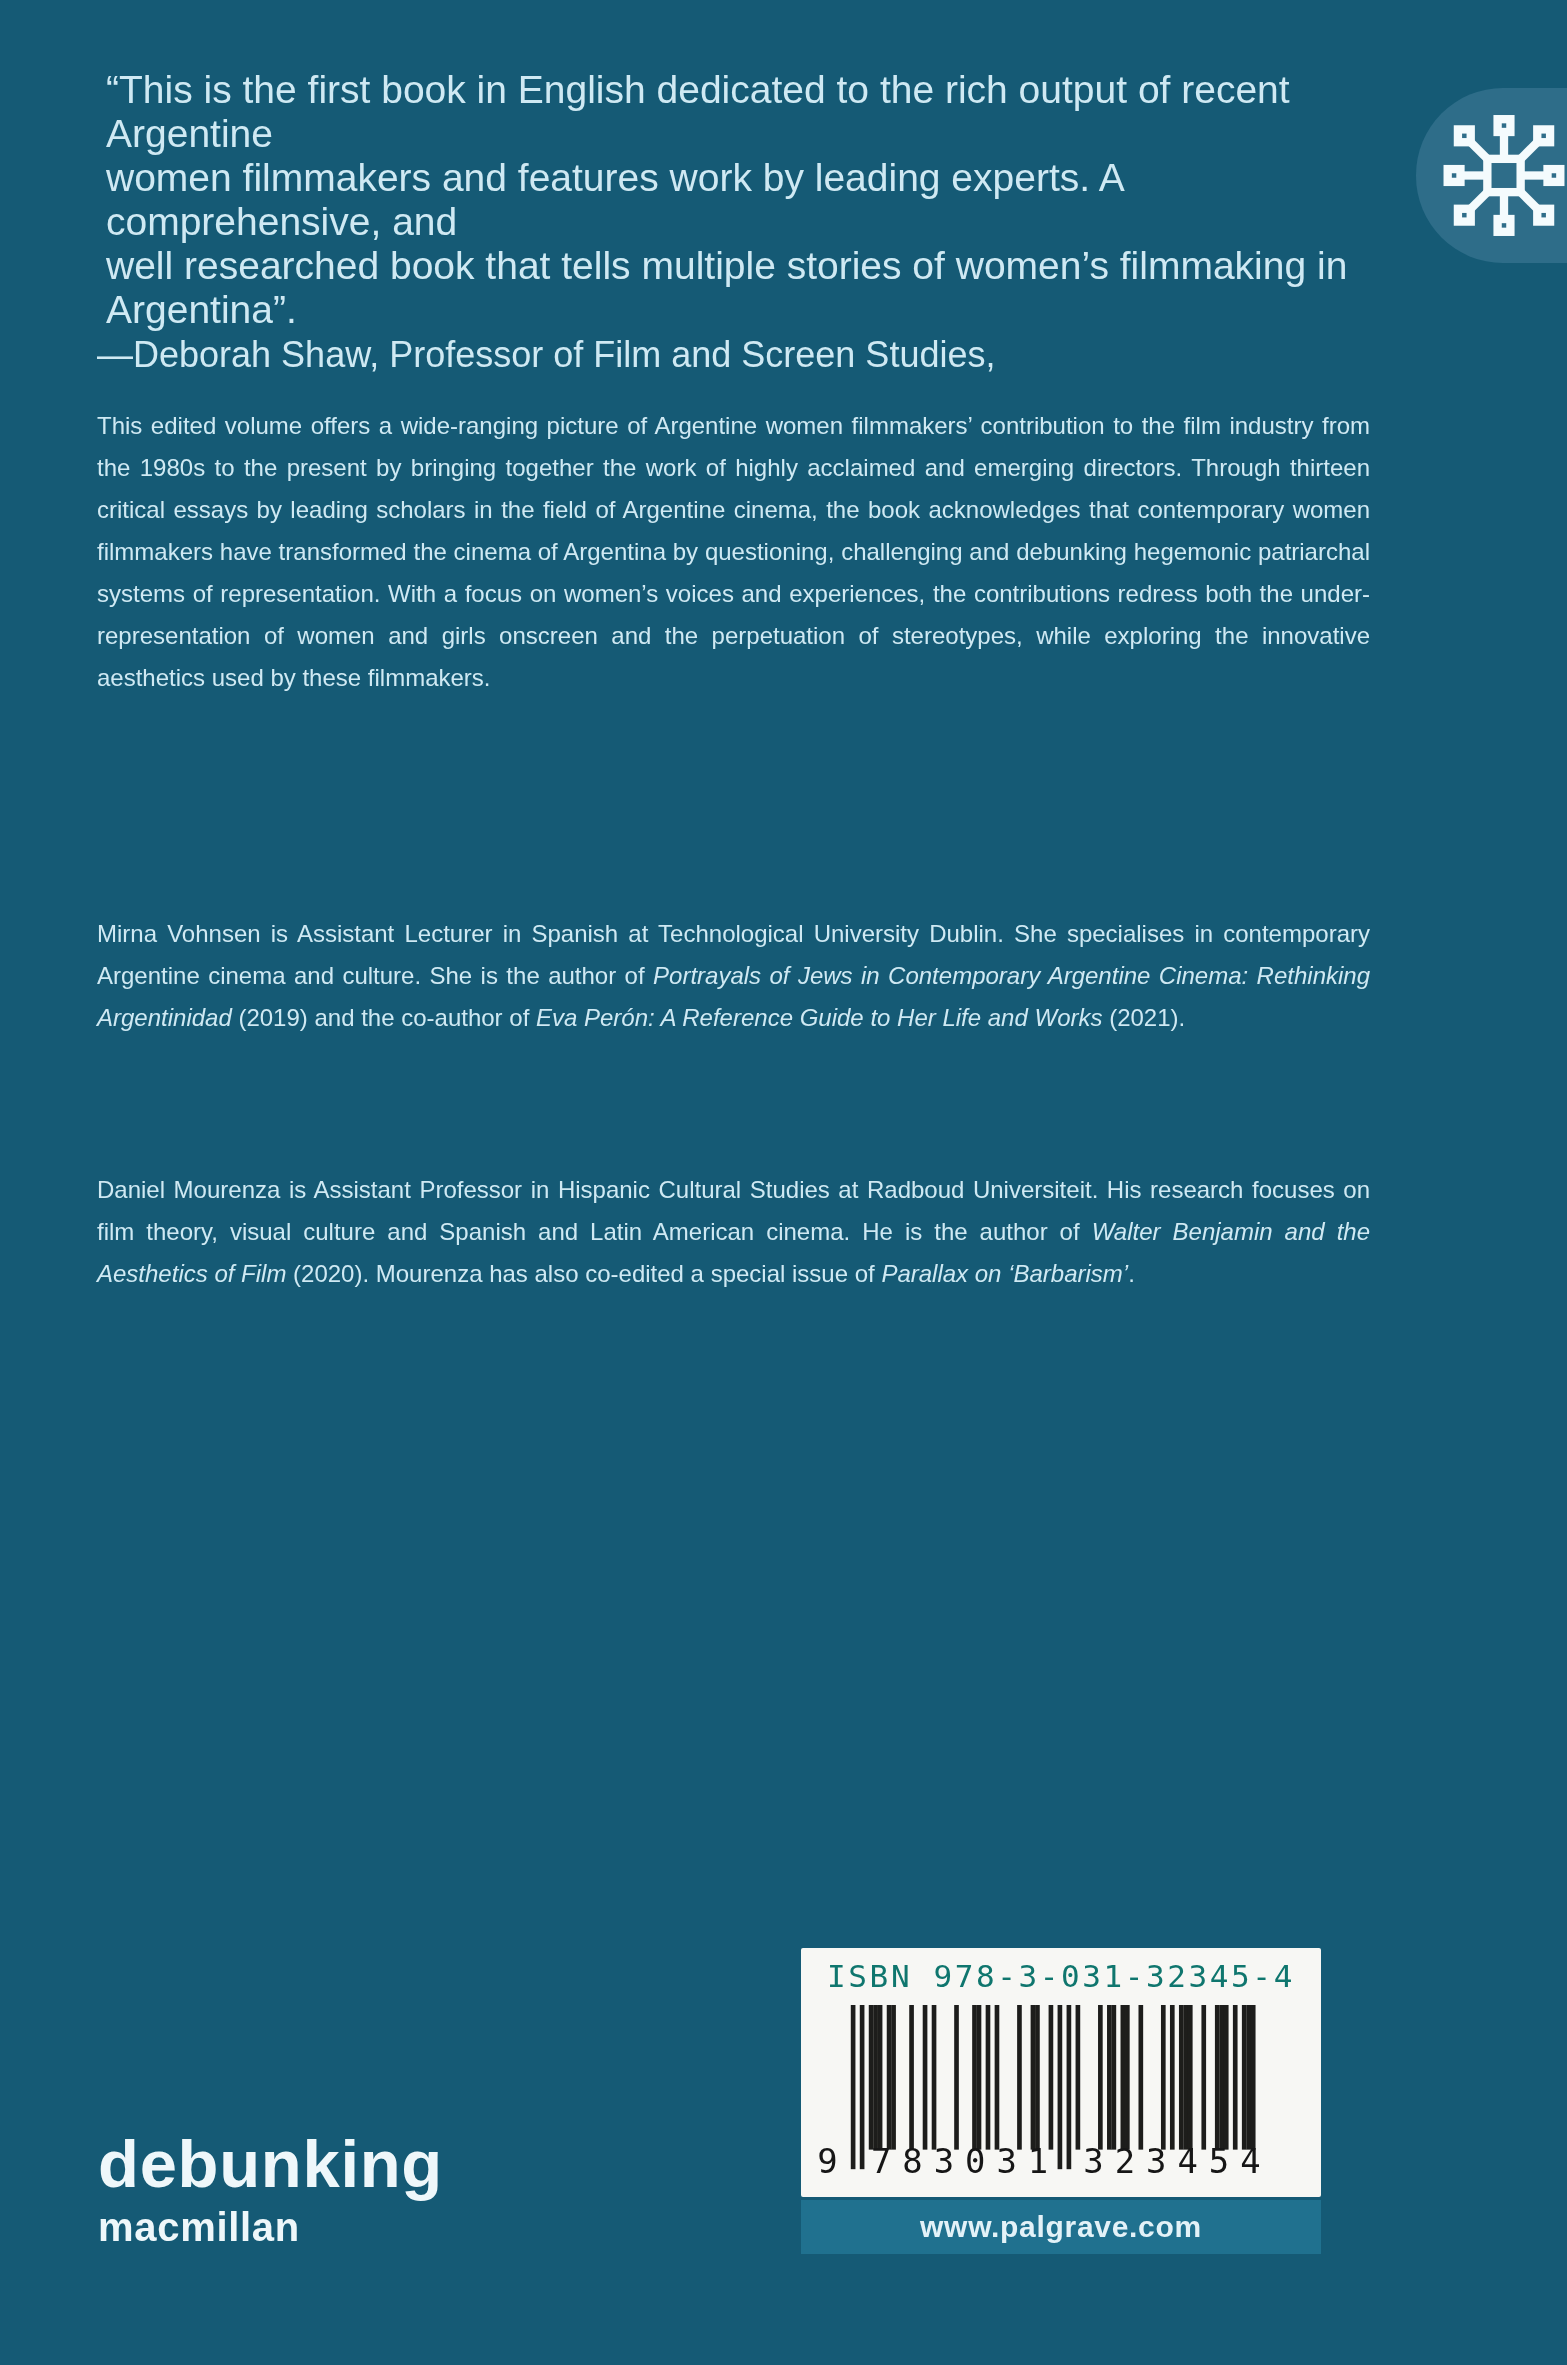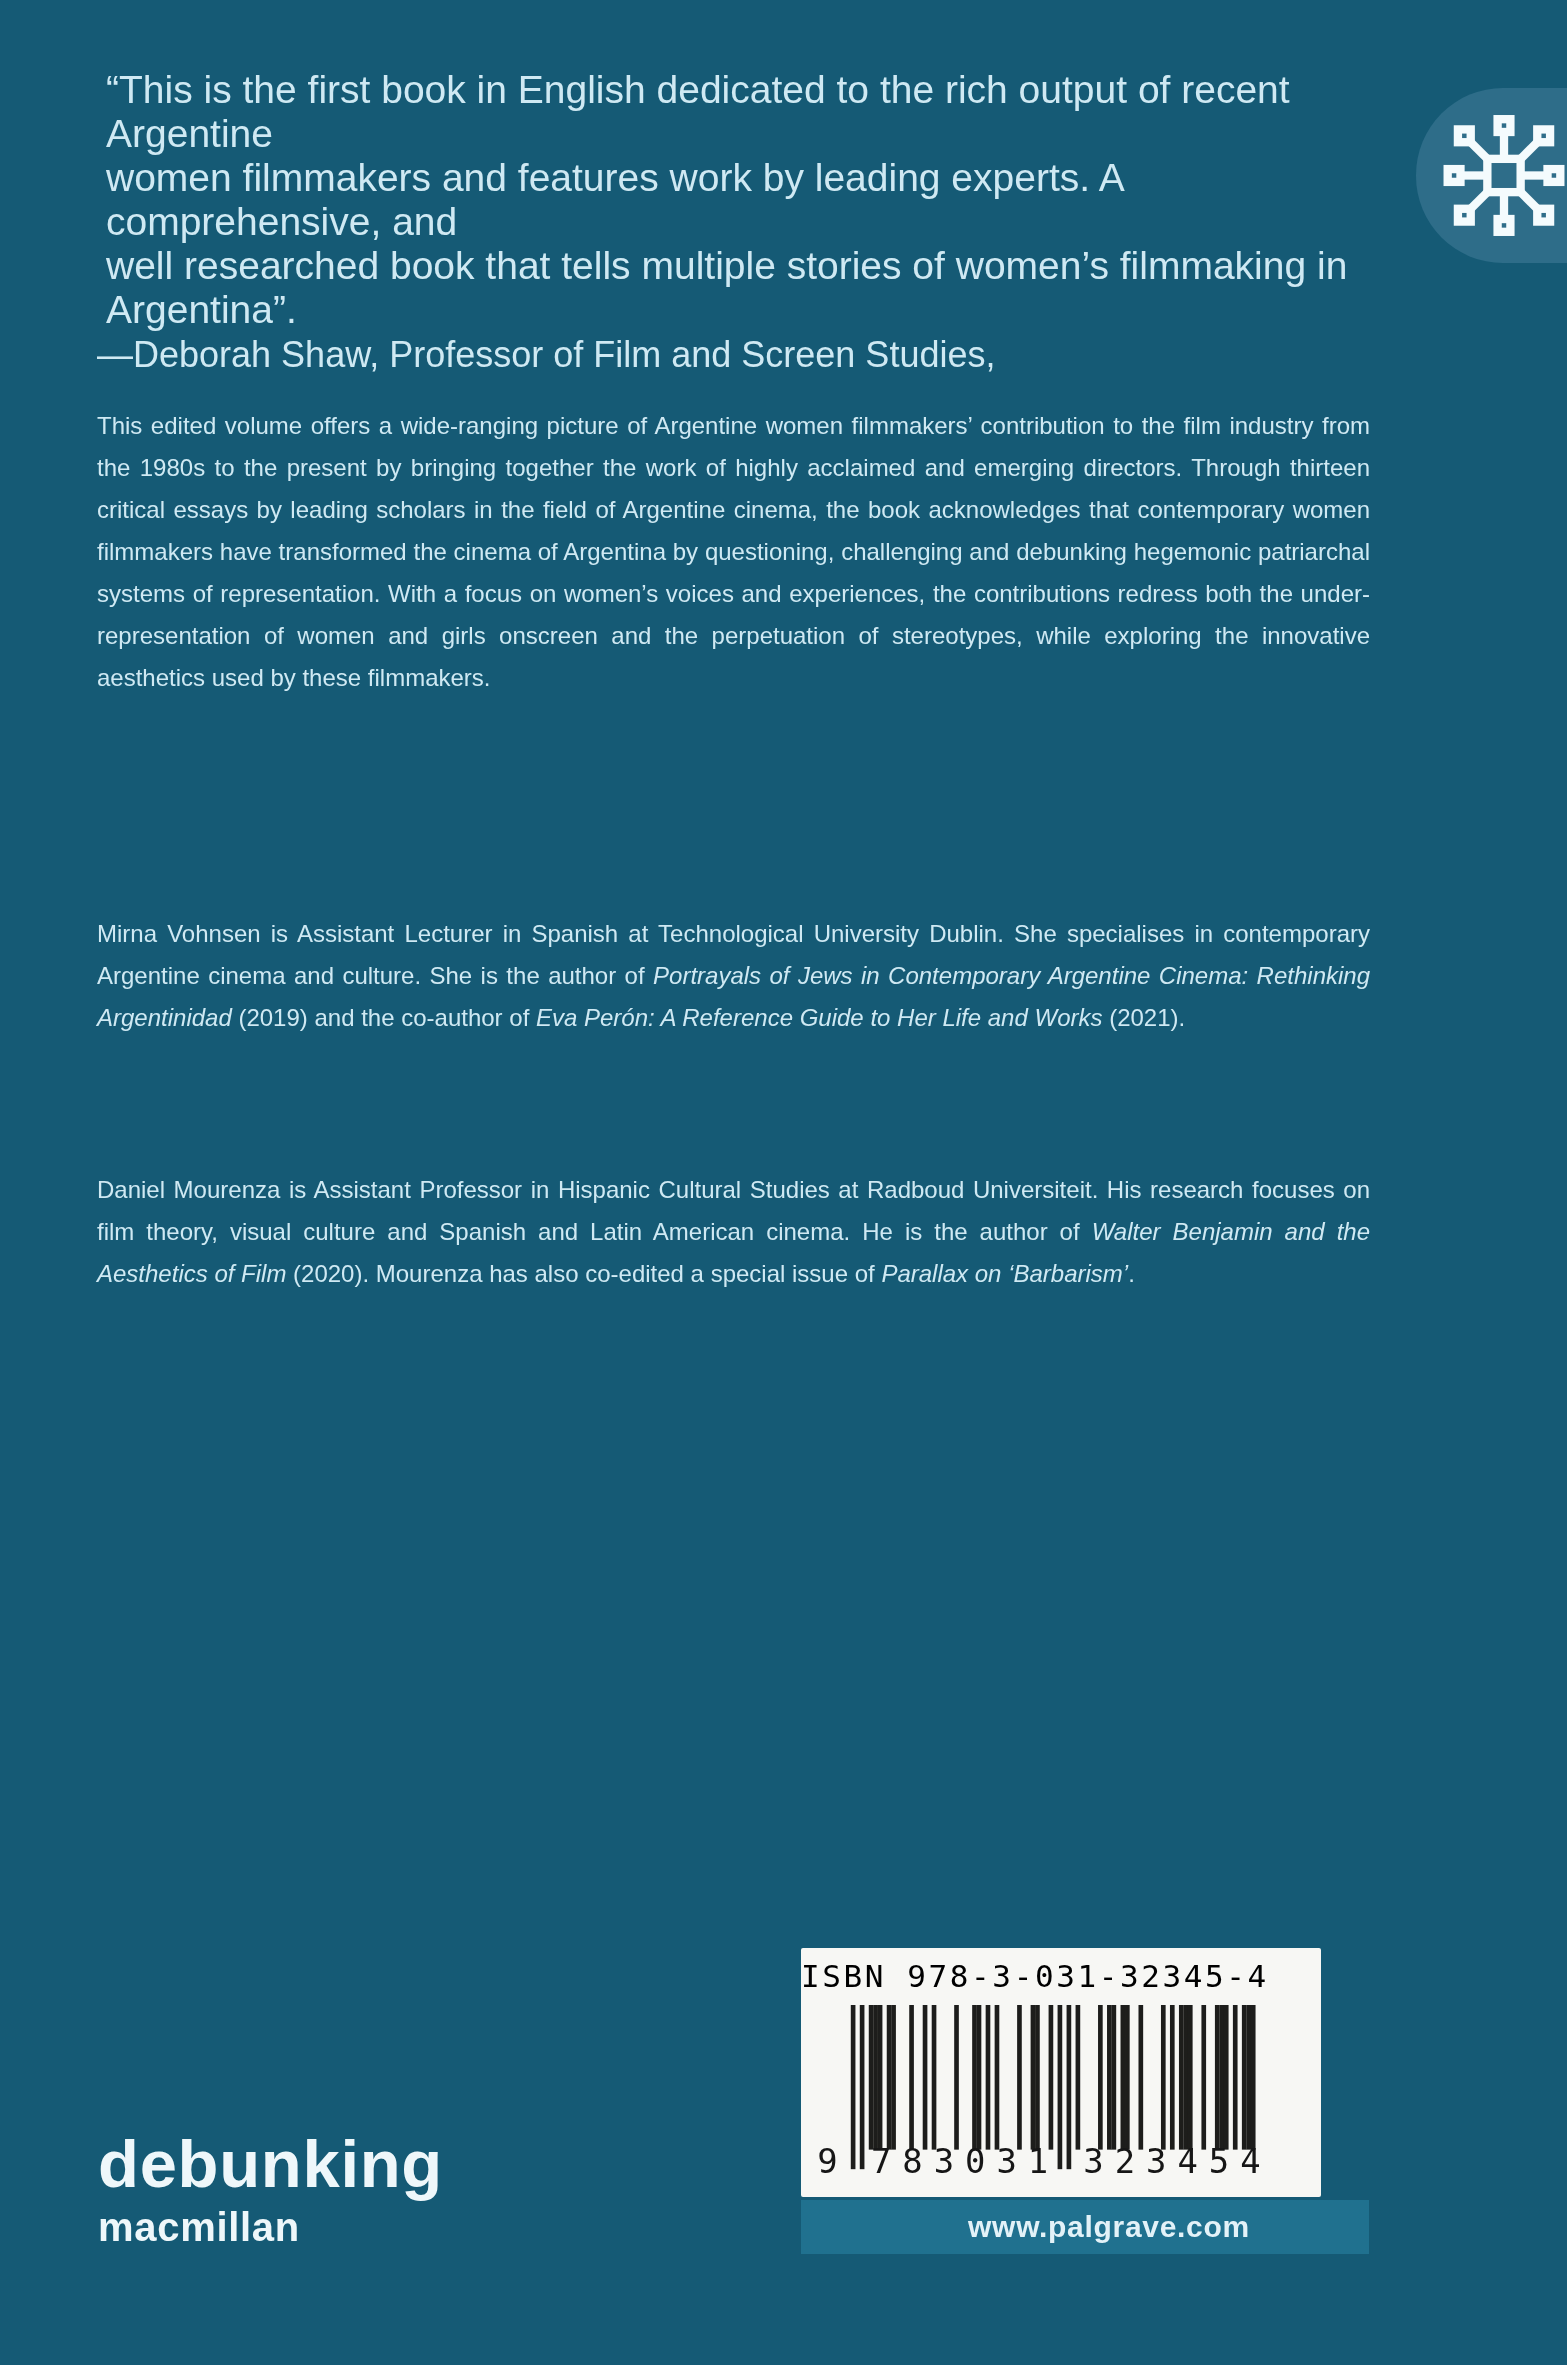--- a/index.html
+++ b/index.html
@@ -103,25 +103,25 @@
     width: 520px;
     height: 249px;
     background: var(--box, #f7f7f4);
     border-radius: 2px;
   }
   .isbn-label {
     position: absolute;
     top: 10.4px;
     left: 0;
     width: 100%;
-    text-align: left;
+    text-align: center;
     font-family: "DejaVu Sans Mono", monospace;
     font-size: 31px;
     letter-spacing: 2.6px;
-    color: #000000;
+    color: #0f766e;
     white-space: nowrap;
   }
   .ean-svg {
     position: absolute;
     left: 9.8px;
     top: 57px;
     width: 477px;
     height: 172px;
   }
   .ean-svg rect { fill: #1d1d1b; }
@@ -137,21 +137,20 @@
     top: 2200px;
     width: 520px;
     height: 54px;
     background: var(--webbar, #20718f);
     text-align: center;
     line-height: 54px;
     font-size: 30px;
     font-weight: bold;
     letter-spacing: 0.7px;
     color: #e3f2f8;
-    padding-left: 48px;
   }
 </style>
 </head>
 <body>
 
 <div class="cover" style="--bg: #155a75; --pill: #2e6d89; --webbar: #20718f; --text: #cfe9f3; --logo: #eef7fa; --box: #f7f7f4;">
 
   <div class="quote-block">
     <div class="quote-text">“This is the first book in English dedicated to the rich output of recent Argentine
 women filmmakers and features work by leading experts. A comprehensive, and

